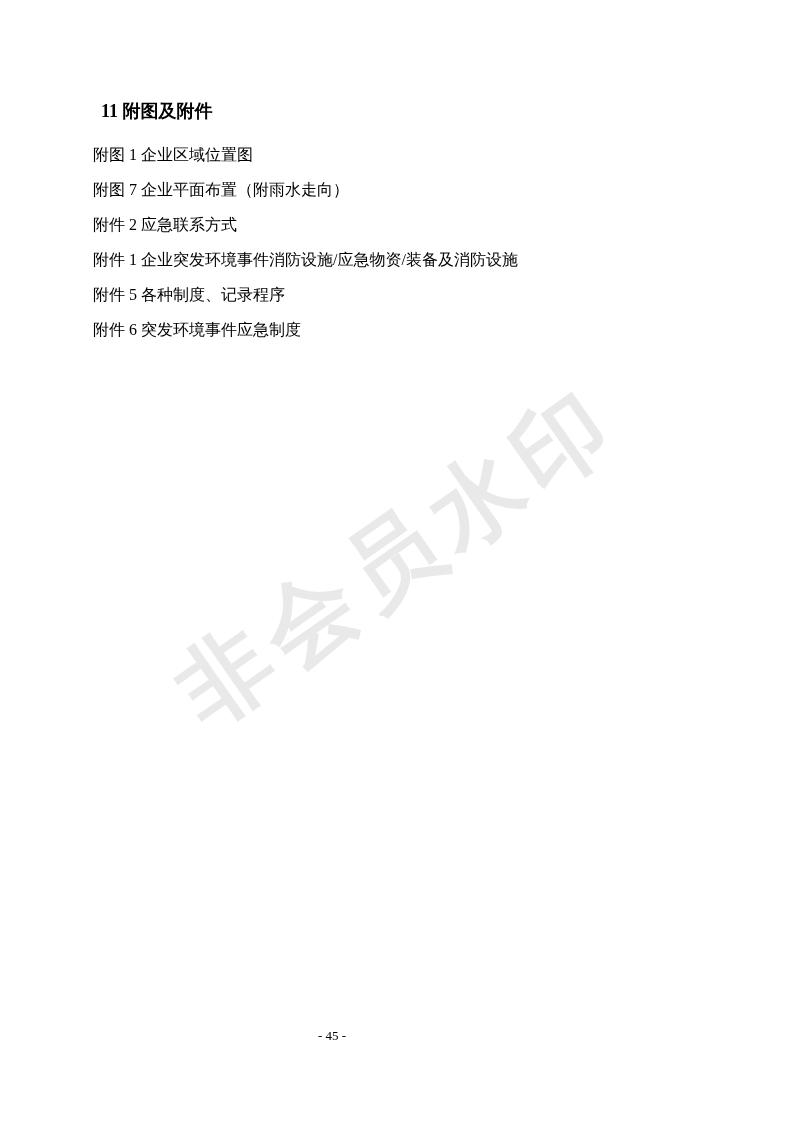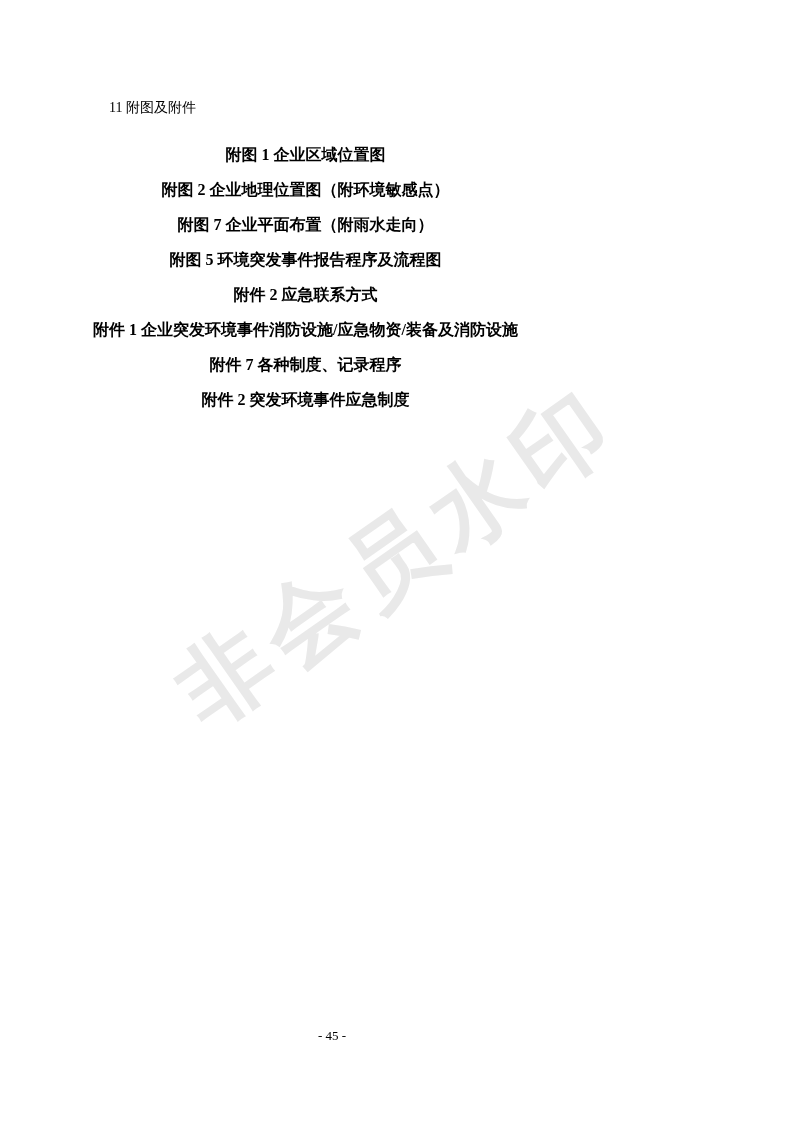--- a/index.html
+++ b/index.html
@@ -29,39 +29,38 @@
   }
   .content {
     position: absolute;
     left: 93px;
     top: 0;
     width: 610px;
     z-index: 1;
   }
   .heading {
     position: absolute;
-    left: 16px;
+    left: 8px;
     top: 99px;
-    font-size: 14px;
-    font-weight: 400;
+    font-size: 18px;
+    font-weight: 700;
     white-space: nowrap;
   }
   .doc-list {
     position: absolute;
     left: 0;
     top: 144px;
     list-style: none;
   }
   .doc-list li {
     height: 35px;
     line-height: 22px;
     font-size: 16px;
-    font-weight: 700;
+    font-weight: 400;
     white-space: nowrap;
-    text-align: center;
   }
   .footer {
     position: absolute;
     left: 0;
     width: 664px;
     top: 1028px;
     text-align: center;
     font-size: 13px;
     font-weight: 400;
     z-index: 1;
@@ -72,25 +71,23 @@
 
 <div class="page">
 
   <div class="watermark">非会员水印</div>
 
   <div class="content">
     <h1 class="heading">11 附图及附件</h1>
 
     <ul class="doc-list">
       <li>附图 1 企业区域位置图</li>
-      <li>附图 2 企业地理位置图（附环境敏感点）</li>
       <li>附图 7 企业平面布置（附雨水走向）</li>
-      <li>附图 5 环境突发事件报告程序及流程图</li>
       <li>附件 2 应急联系方式</li>
       <li>附件 1 企业突发环境事件消防设施/应急物资/装备及消防设施</li>
-      <li>附件 7 各种制度、记录程序</li>
-      <li>附件 2 突发环境事件应急制度</li>
+      <li>附件 5 各种制度、记录程序</li>
+      <li>附件 6 突发环境事件应急制度</li>
     </ul>
   </div>
 
   <div class="footer">- 45 -</div>
 
 </div>
 
 </body></html>

